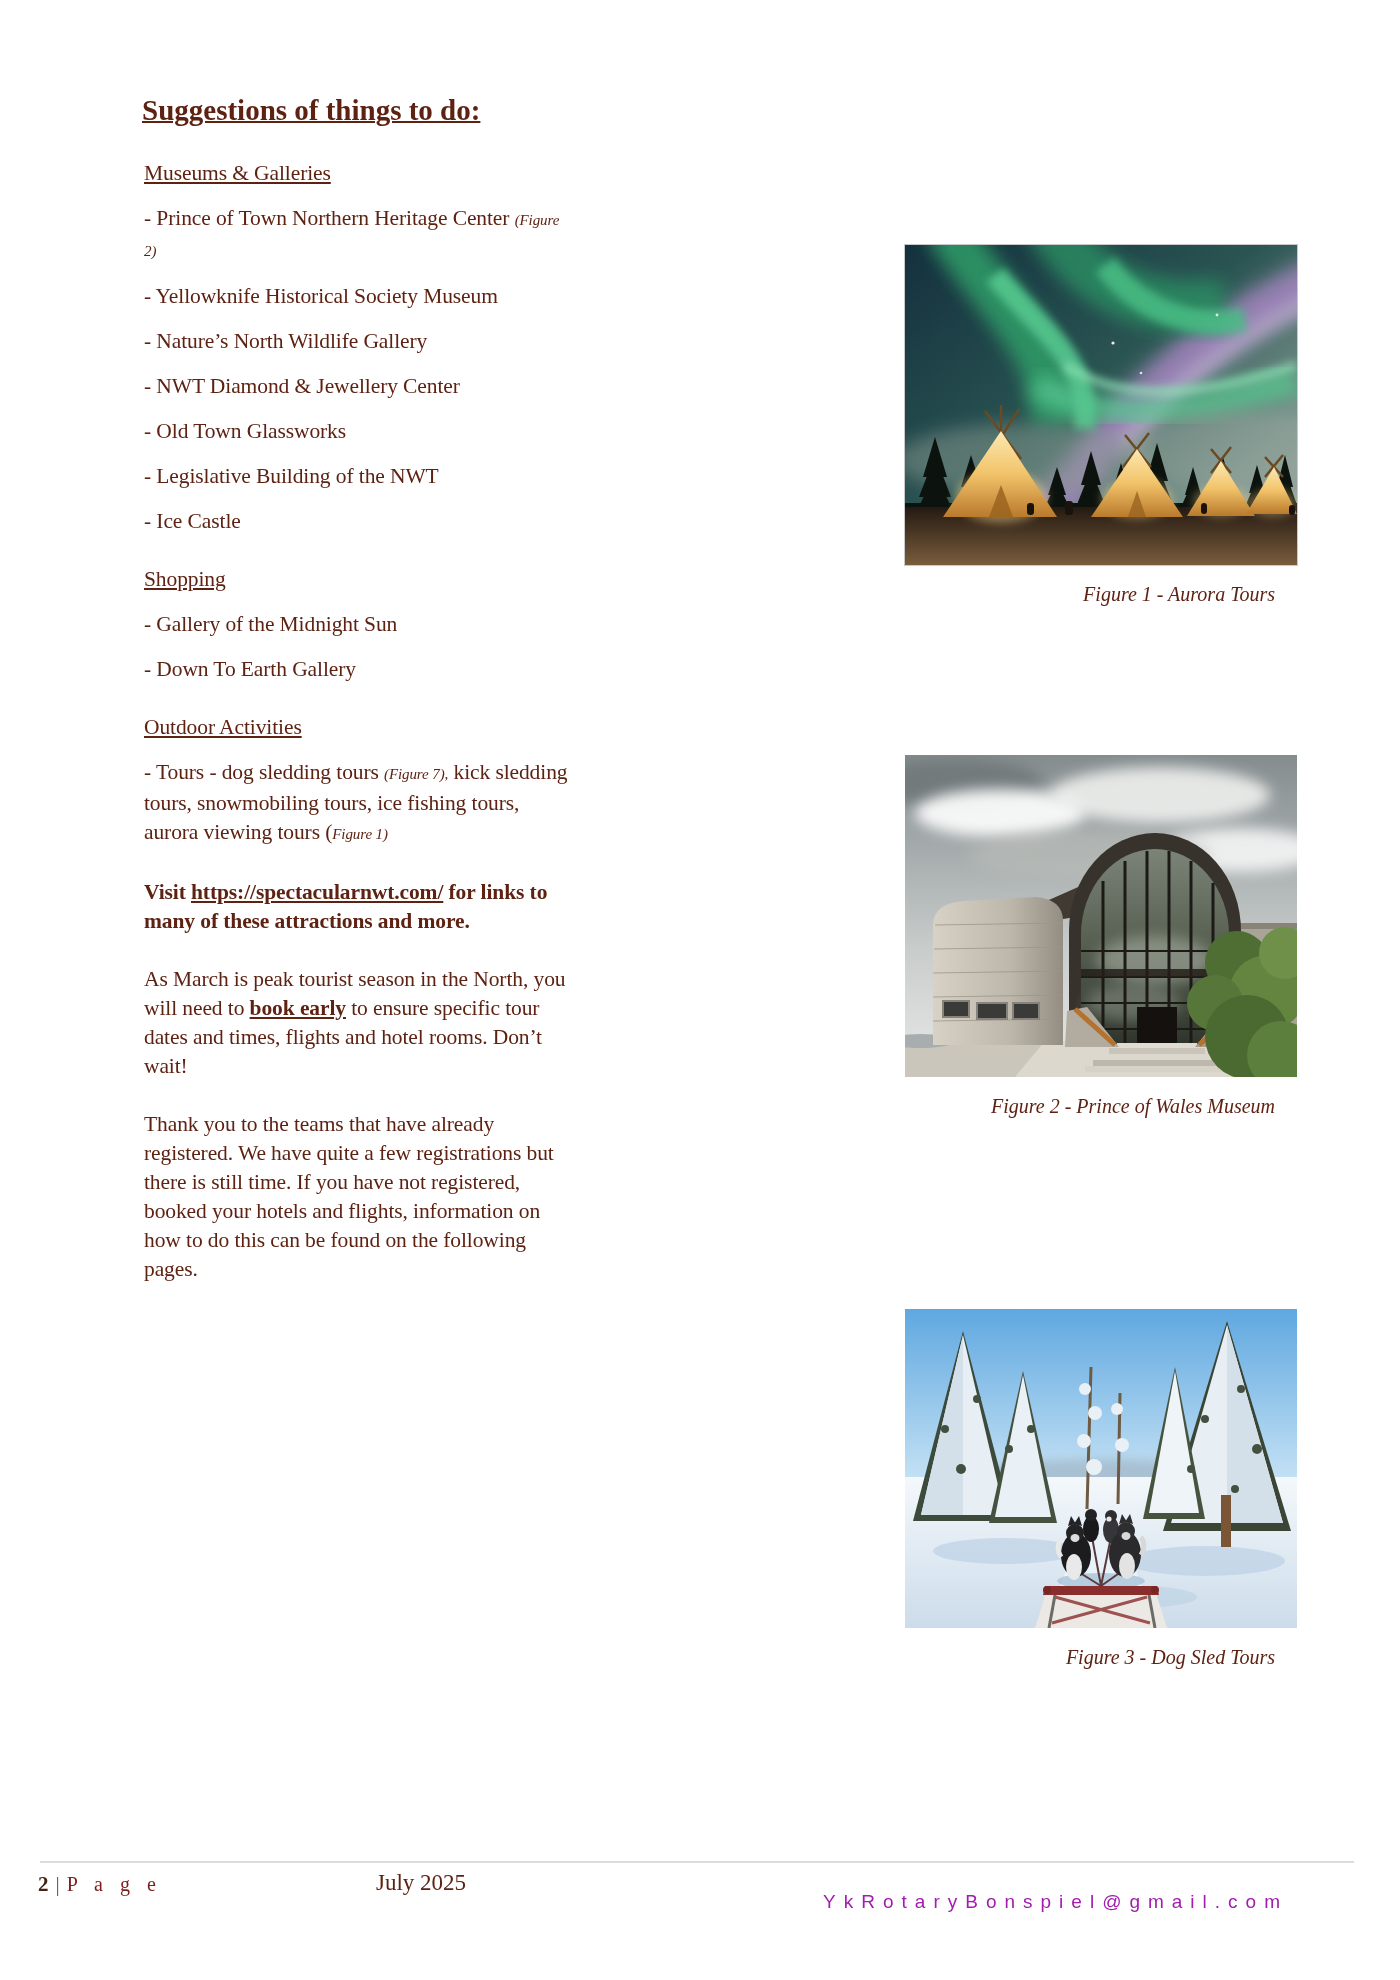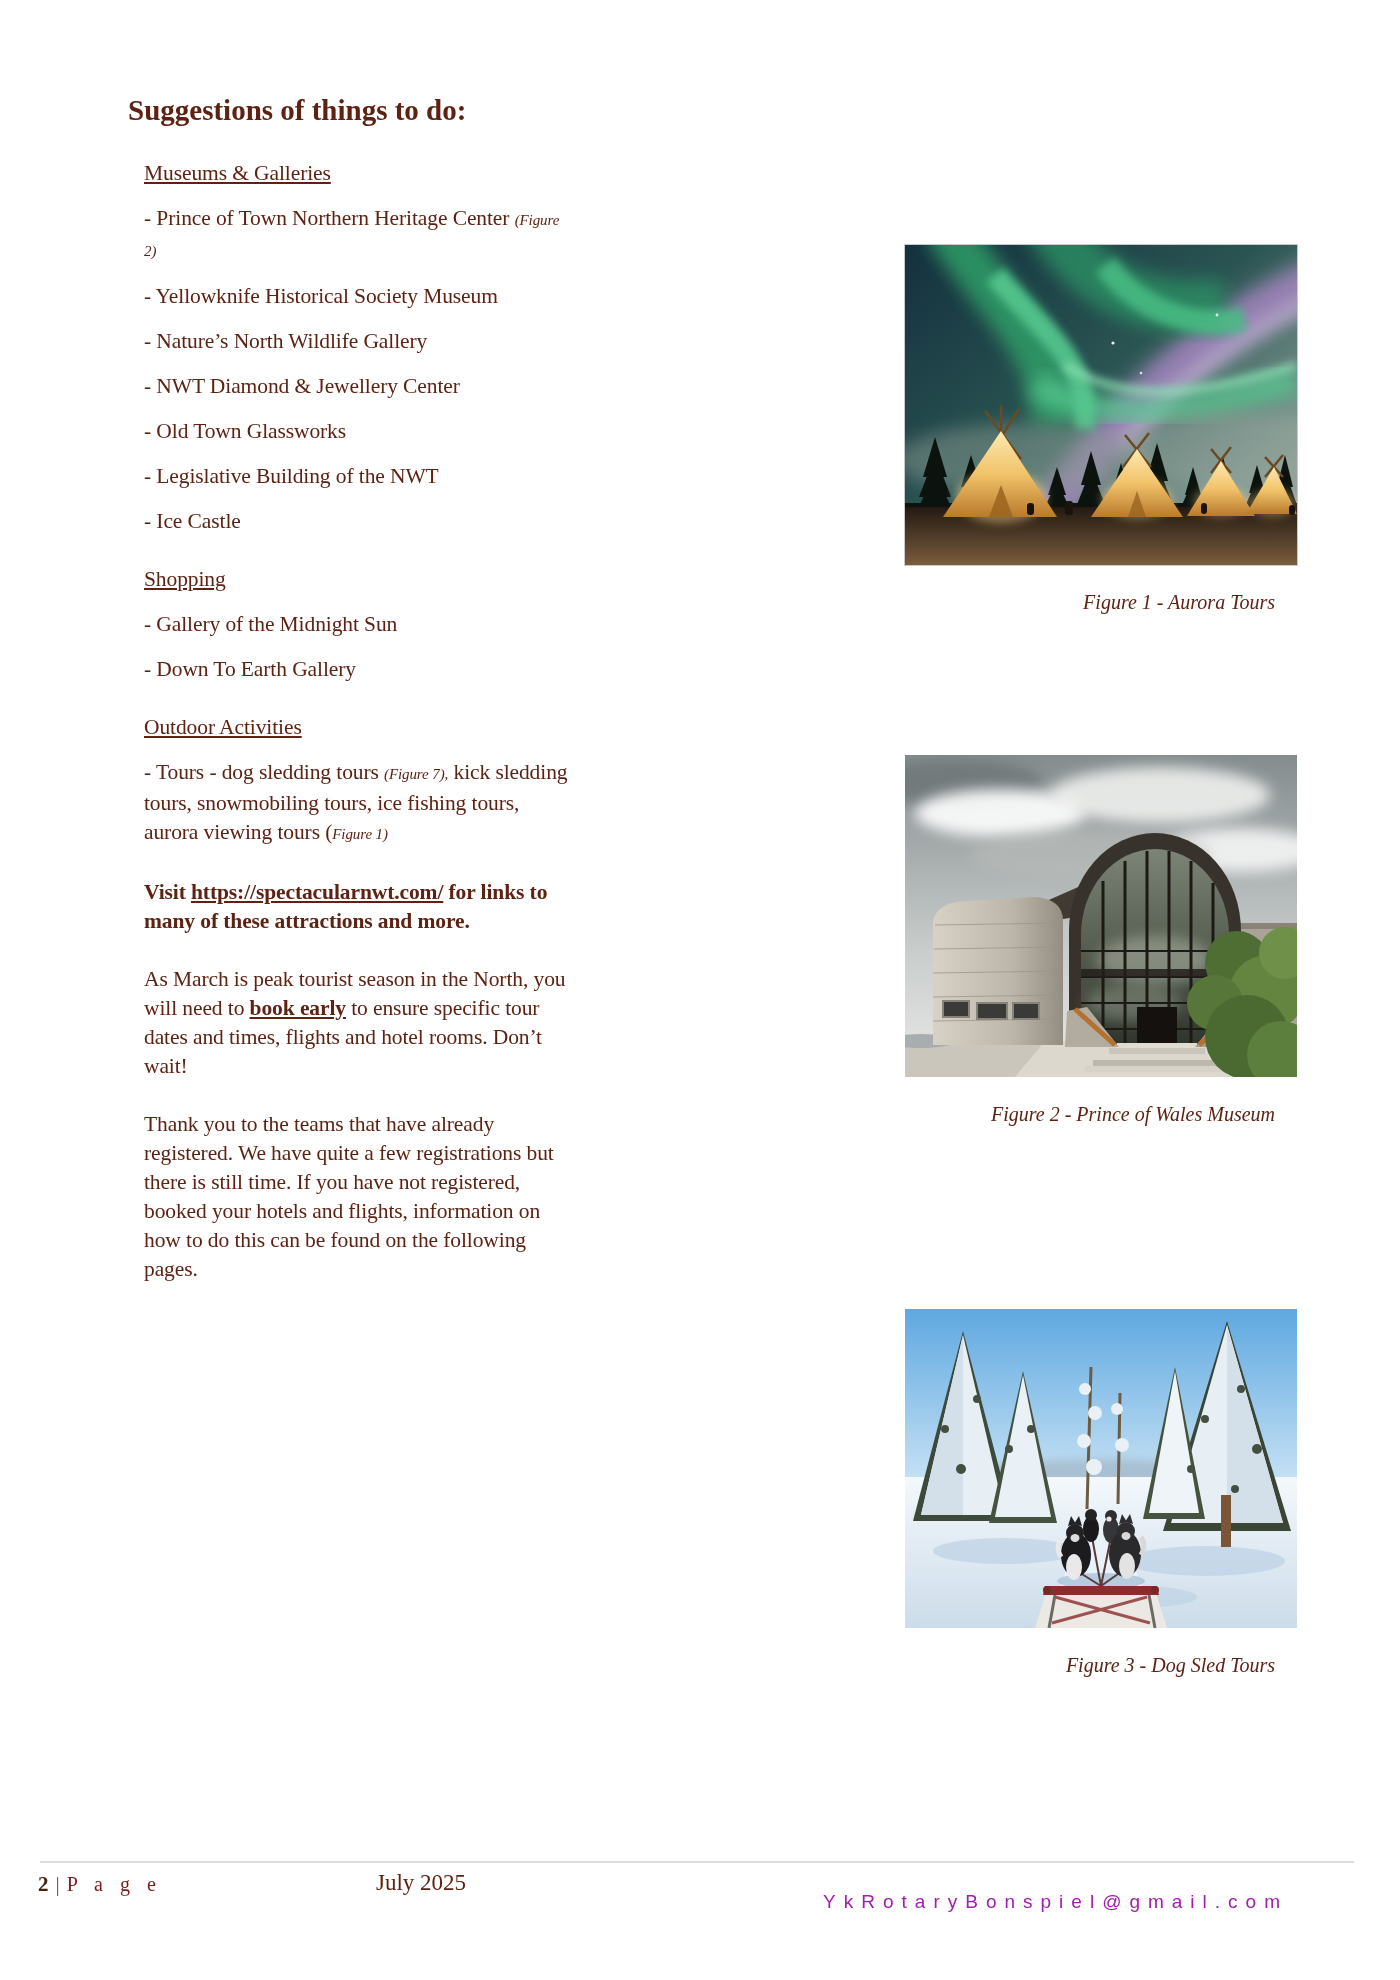--- a/index.html
+++ b/index.html
@@ -1,40 +1,40 @@
 <!DOCTYPE html>
 <html><head>
 <meta charset="utf-8">
 <style>
   html,body{margin:0;padding:0;background:#ffffff;}
   .page{position:relative;width:1400px;height:1980px;background:#ffffff;overflow:hidden;
         font-family:"Liberation Serif",serif;color:#5e2213;}
 
   
   .left-col{position:absolute;left:128px;top:94px;width:458px;}
-  .doc-title{font-size:29px;font-weight:bold;margin:0 0 32px 0;
-             text-decoration-thickness:2px;}
+  .doc-title{font-size:29px;font-weight:bold;margin:0 0 32px 14px;
+             text-decoration:underline;text-decoration-thickness:2px;}
   .section{margin:0 0 29px 0;}
   .heading-line,.line{font-size:21.5px;line-height:29px;margin:16px;letter-spacing:-0.1px;}
   .heading-line span{text-decoration:underline;}
   .seg-n{}
   .seg-fig{font-size:15px;font-style:italic;}
   .seg-b{font-weight:bold;}
   .seg-bu{font-weight:bold;text-decoration:underline;}
   .seg-link{font-weight:bold;text-decoration:underline;cursor:pointer;}
 
   
   .figure{position:absolute;left:905px;width:392px;margin:0;}
   .fig-img{display:block;width:392px;}
   .fig1{top:245px;}
   .fig1 .fig-img{outline:1px solid #c9c9c9;}
   .fig2{top:755px;}
   .fig3{top:1309px;}
   .fig-caption{font-style:italic;font-size:20px;line-height:26px;color:#5e2213;
-               text-align:right;padding-right:22px;margin-top:24px;}
+               text-align:right;padding-right:22px;margin-top:16px;}
 
   
   .footer-rule{position:absolute;left:40px;top:1861px;width:1314px;height:2px;background:#dcdcdc;}
   .footer-left{position:absolute;left:38px;top:1872px;font-size:21px;}
   .fnum{font-weight:bold;color:#44220f;}
   .fsep{color:#8a4a33;padding:0 7px;}
   .flabel{color:#7f1d1d;letter-spacing:6px;font-size:20px;}
   .footer-date{position:absolute;left:376px;top:1870px;font-size:23px;color:#5e2213;}
   .footer-email{position:absolute;top:1875px;right:112px;font-family:"Liberation Sans",sans-serif;
                 font-size:19px;color:#a21caf;letter-spacing:8px;margin-top:16px;}

